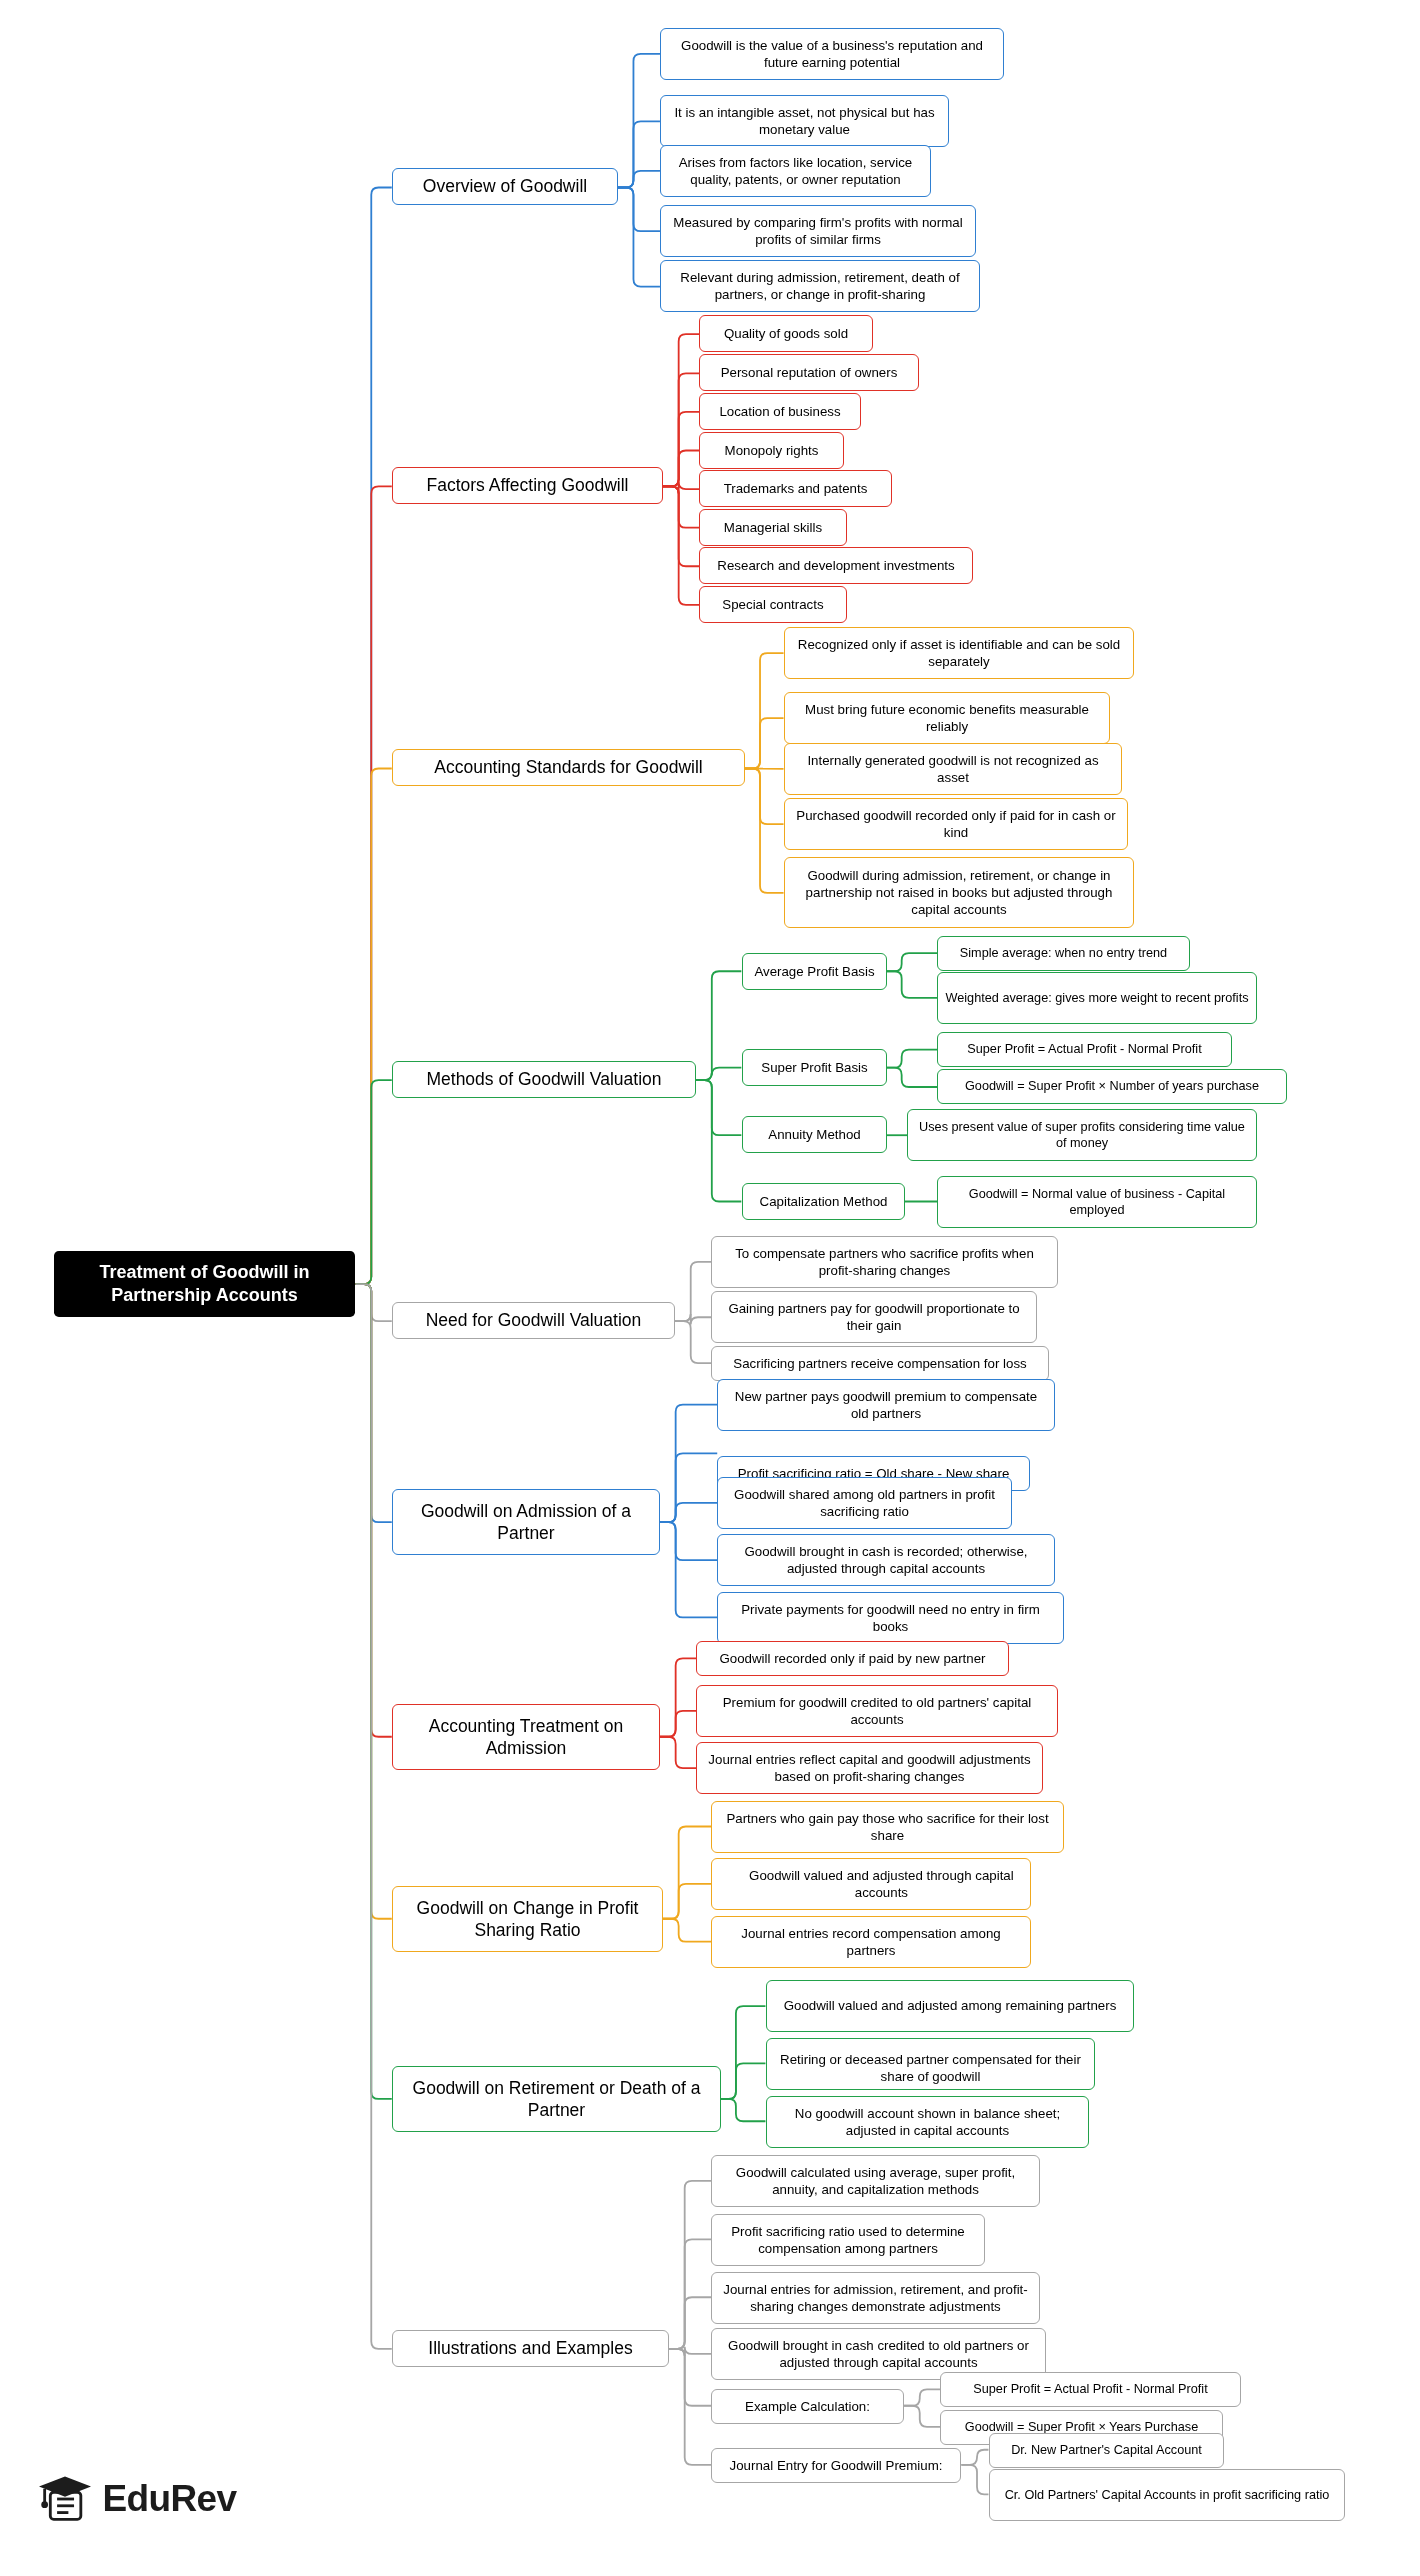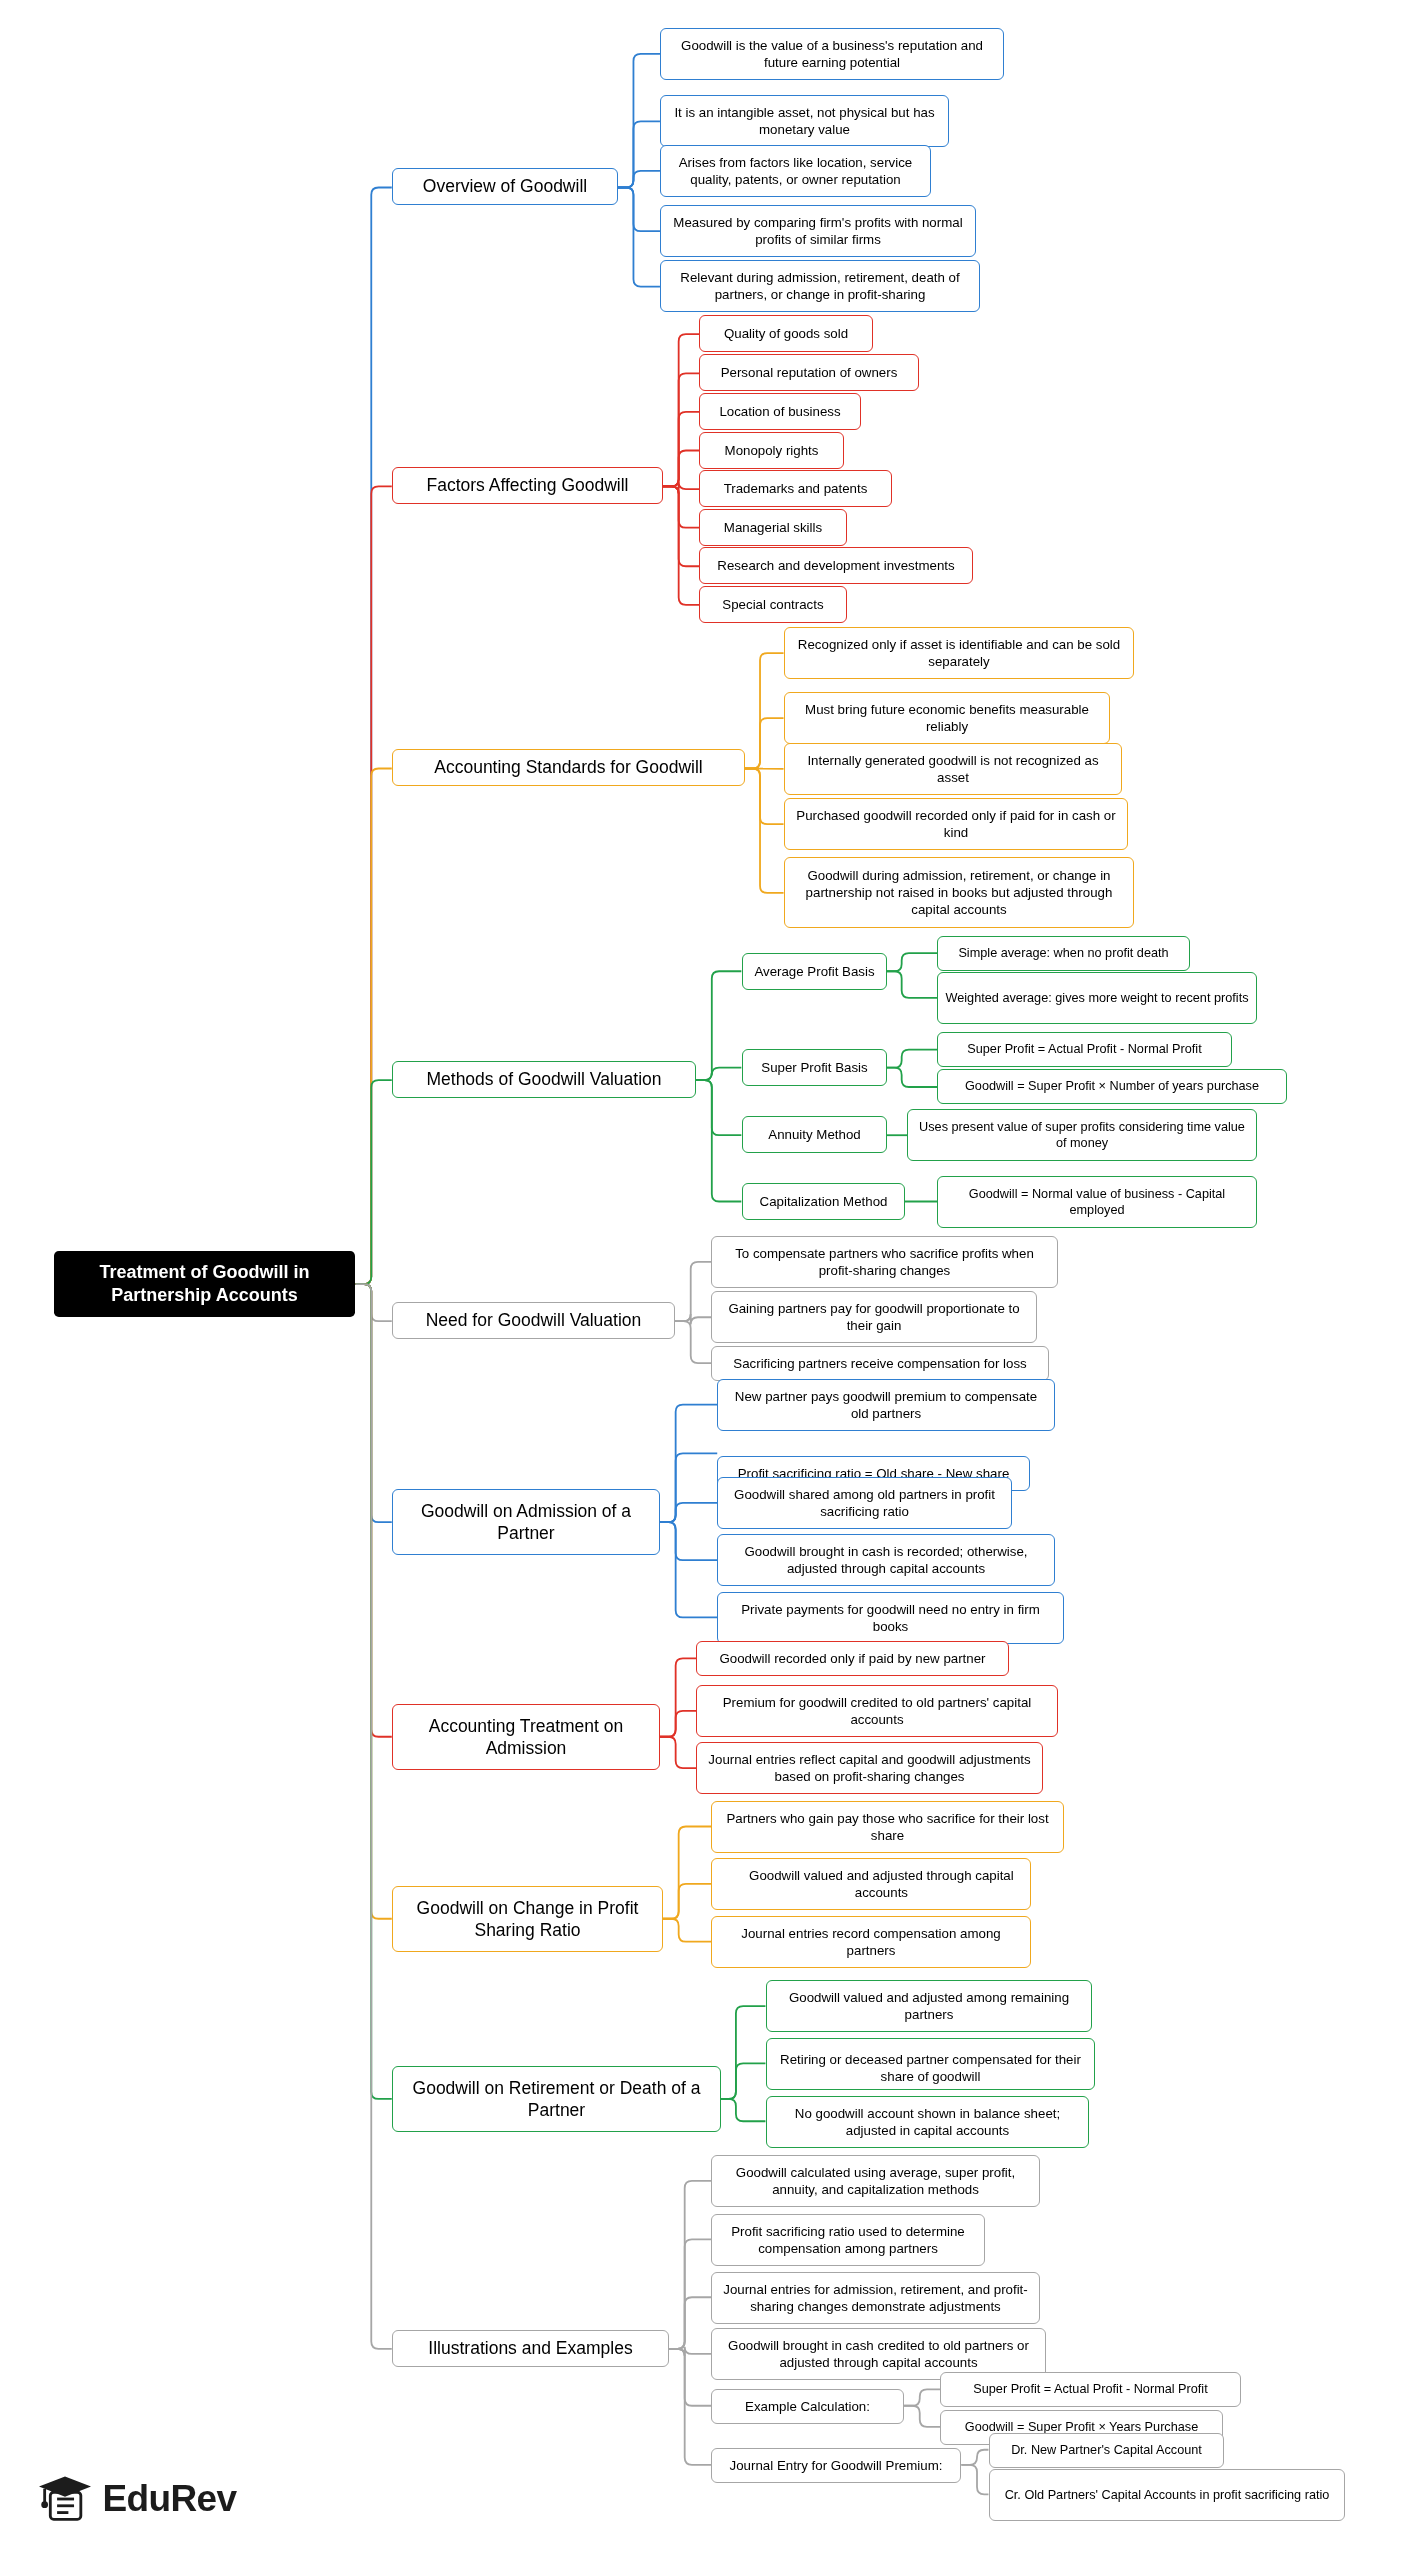--- a/index.html
+++ b/index.html
@@ -248,21 +248,21 @@
     <div class="node lvl2 c-amber" style="left: 784px; top: 857px; width: 350px; min-height: 71px;">
       <span>Goodwill during admission, retirement, or change in partnership not raised in books but adjusted through capital accounts</span>
     </div>
     <div class="node lvl1 c-green" style="left: 392px; top: 1061px; width: 304px; min-height: 37px;">
       <span>Methods of Goodwill Valuation</span>
     </div>
     <div class="node lvl2 c-green" style="left: 742px; top: 953px; width: 145px; min-height: 37px;">
       <span>Average Profit Basis</span>
     </div>
     <div class="node lvl3 c-green" style="left: 937px; top: 936px; width: 253px; min-height: 35px;">
-      <span>Simple average: when no profit death</span>
+      <span>Simple average: when no entry trend</span>
     </div>
     <div class="node lvl3 c-green" style="left: 937px; top: 972px; width: 320px; min-height: 52px;">
       <span>Weighted average: gives more weight to recent profits</span>
     </div>
     <div class="node lvl2 c-green" style="left: 742px; top: 1049px; width: 145px; min-height: 37px;">
       <span>Super Profit Basis</span>
     </div>
     <div class="node lvl3 c-green" style="left: 937px; top: 1032px; width: 295px; min-height: 35px;">
       <span>Super Profit = Actual Profit - Normal Profit</span>
     </div>
@@ -331,21 +331,21 @@
     </div>
     <div class="node lvl2 c-amber" style="left: 711px; top: 1858px; width: 320px; min-height: 52px; padding-left: 28px;">
       <span>Goodwill valued and adjusted through capital accounts</span>
     </div>
     <div class="node lvl2 c-amber" style="left: 711px; top: 1916px; width: 320px; min-height: 52px;">
       <span>Journal entries record compensation among partners</span>
     </div>
     <div class="node lvl1 c-green" style="left: 392px; top: 2066px; width: 329px; min-height: 66px;">
       <span>Goodwill on Retirement or Death of a Partner</span>
     </div>
-    <div class="node lvl2 c-green" style="left: 766px; top: 1980px; width: 326px; min-height: 52px;">
+    <div class="node lvl2 c-green" style="left: 766px; top: 1980px; width: 368px; min-height: 52px;">
       <span>Goodwill valued and adjusted among remaining partners</span>
     </div>
     <div class="node lvl2 c-green" style="left: 766px; top: 2038px; width: 329px; min-height: 52px; align-items: flex-end;">
       <span>Retiring or deceased partner compensated for their share of goodwill</span>
     </div>
     <div class="node lvl2 c-green" style="left: 766px; top: 2096px; width: 323px; min-height: 52px;">
       <span>No goodwill account shown in balance sheet; adjusted in capital accounts</span>
     </div>
     <div class="node lvl1 c-gray" style="left: 392px; top: 2330px; width: 277px; min-height: 37px;">
       <span>Illustrations and Examples</span>

